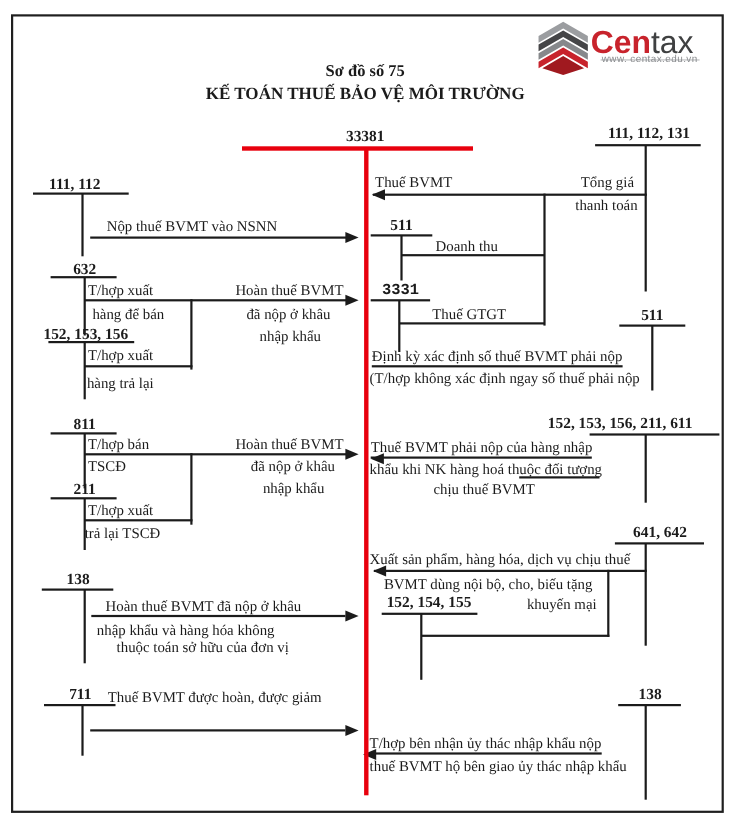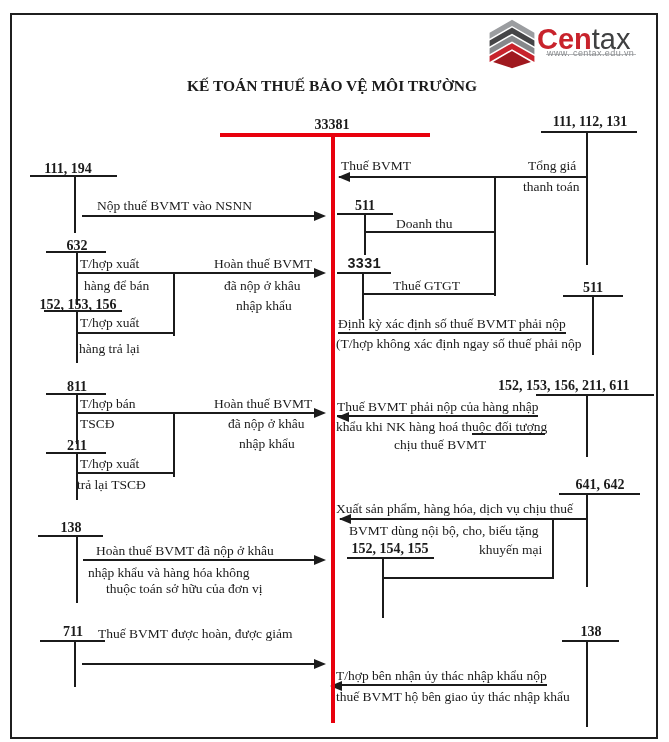--- a/index.html
+++ b/index.html
@@ -34,26 +34,27 @@
     <path d="M30 1 L56 16 V23 L30 8 L4 23 V16 Z" fill="#9b9da0"></path>
     <path d="M30 10 L56 25 V32 L30 17 L4 32 V25 Z" fill="#454547"></path>
     <path d="M30 19 L56 34 V41 L30 26 L4 41 V34 Z" fill="#86888b"></path>
     <path d="M30 28 L56 43 V50 L30 35 L4 50 V43 Z" fill="#c8232c"></path>
     <path d="M30 37 L52 50 L30 57 L8 50 Z" fill="#a0191f"></path>
   </svg>
   <div class="logo-brand" style="left:537px;top:24px;"><span style="color:#c8232c;font-weight:bold;">Cen</span><span style="color:#3f4041;">tax</span></div>
   <div style="position:absolute;left:546px;top:54px;width:90px;height:1px;background:#b8babc;"></div>
   <div class="logo-web" style="left:547px;top:48px;">www. centax.edu.vn</div>
 
+  <div class="title" style="left:232px;top:57px;width:200px;font-size:15px;">Sơ đồ số 75</div>
   <div class="title" style="left:132px;top:77px;width:400px;font-size:15.5px;">KẾ TOÁN THUẾ BẢO VỆ MÔI TRƯỜNG</div>
 
   <div class="acc" style="left:292px;top:117px;width:80px;">33381</div>
   <div class="redh" style="left:220px;top:133px;width:210px;"></div>
 
-  <div class="acc" style="left:30px;top:161px;width:76px;">111, 194</div>
+  <div class="acc" style="left:30px;top:161px;width:76px;">111, 112</div>
   <div class="hl" style="left:30px;top:175px;width:87px;"></div>
   <div class="vl" style="left:74px;top:176px;height:57px;"></div>
   <div class="t" style="left:97px;top:198px;">Nộp thuế BVMT vào NSNN</div>
   <div class="hl" style="left:82px;top:215px;width:233px;"></div>
   <div class="ar" style="left:314px;top:211px;"></div>
 
   <div class="acc" style="left:46px;top:238px;width:62px;">632</div>
   <div class="hl" style="left:46px;top:251px;width:60px;"></div>
   <div class="vl" style="left:76px;top:252px;height:53px;"></div>
   <div class="t" style="left:80px;top:256px;">T/hợp xuất</div>

